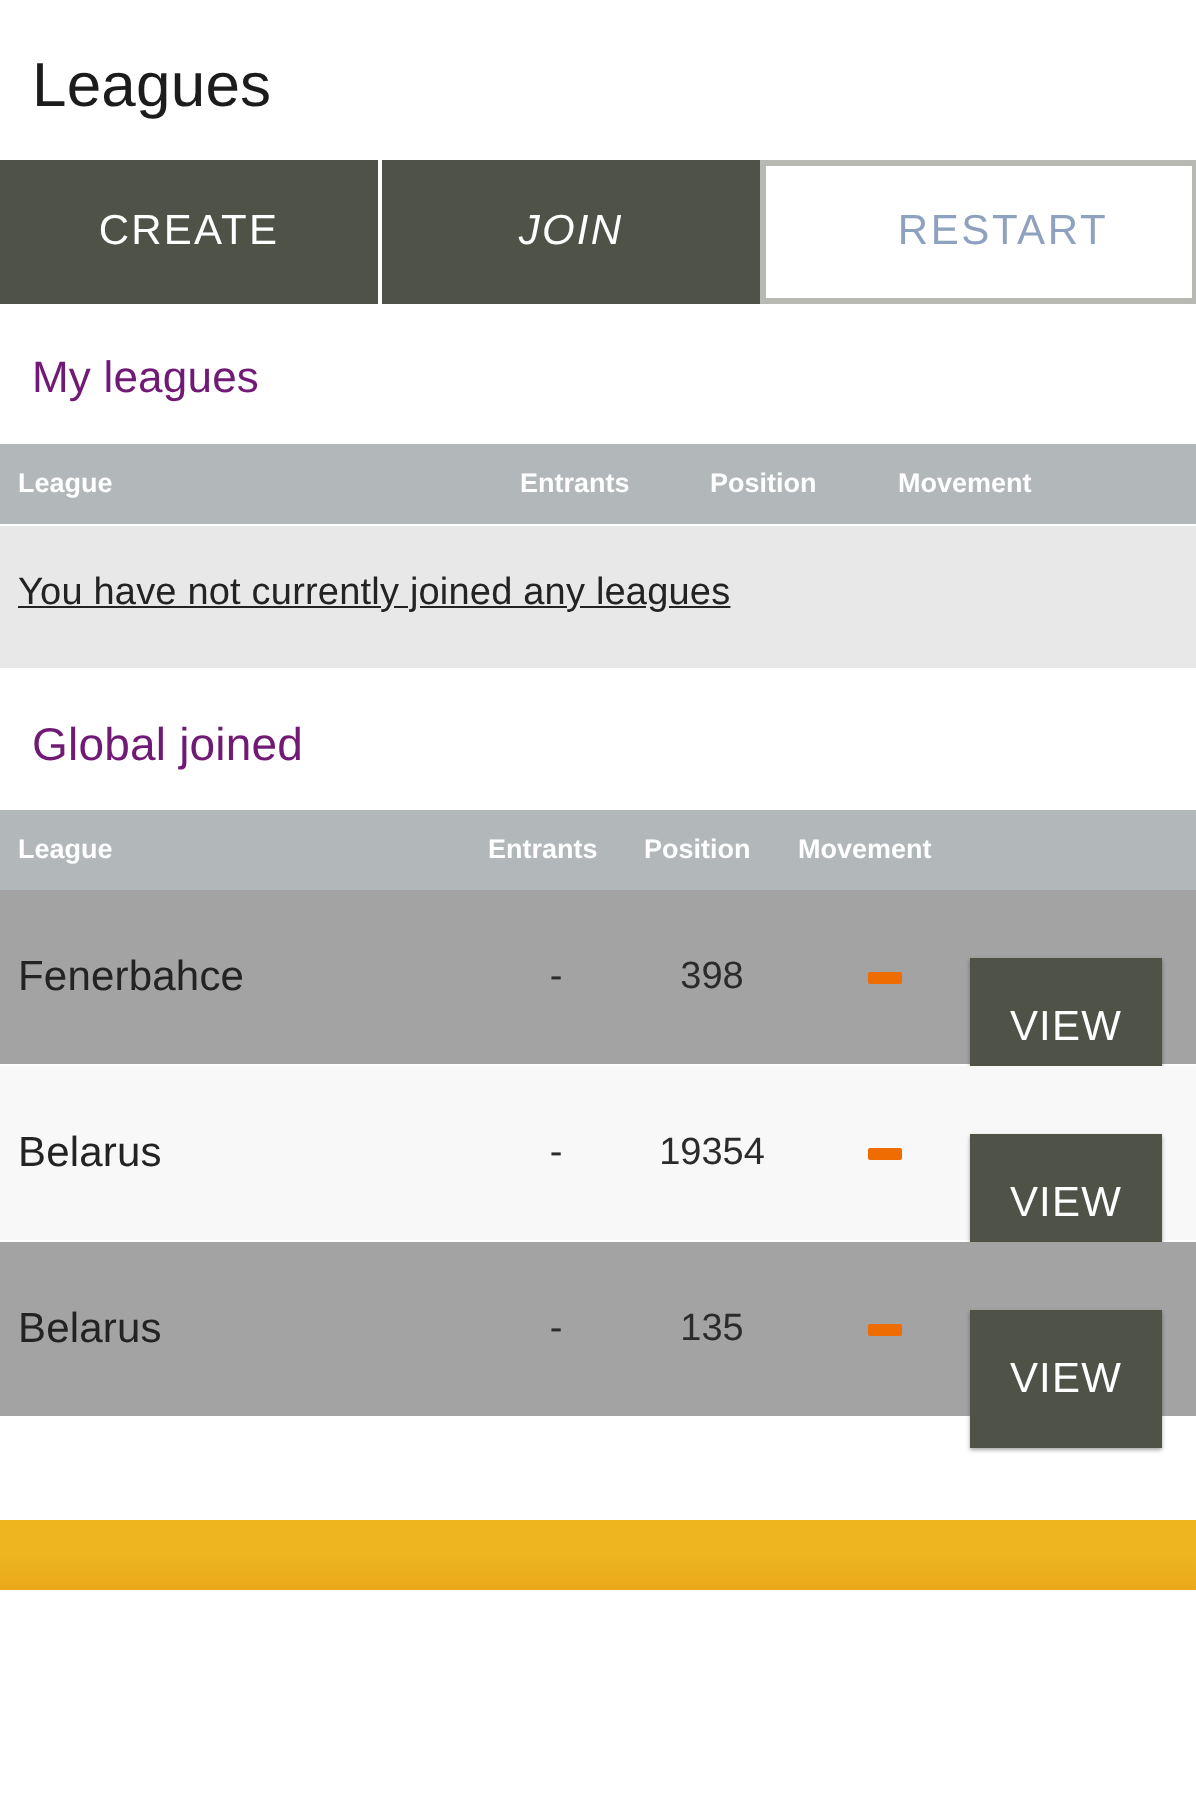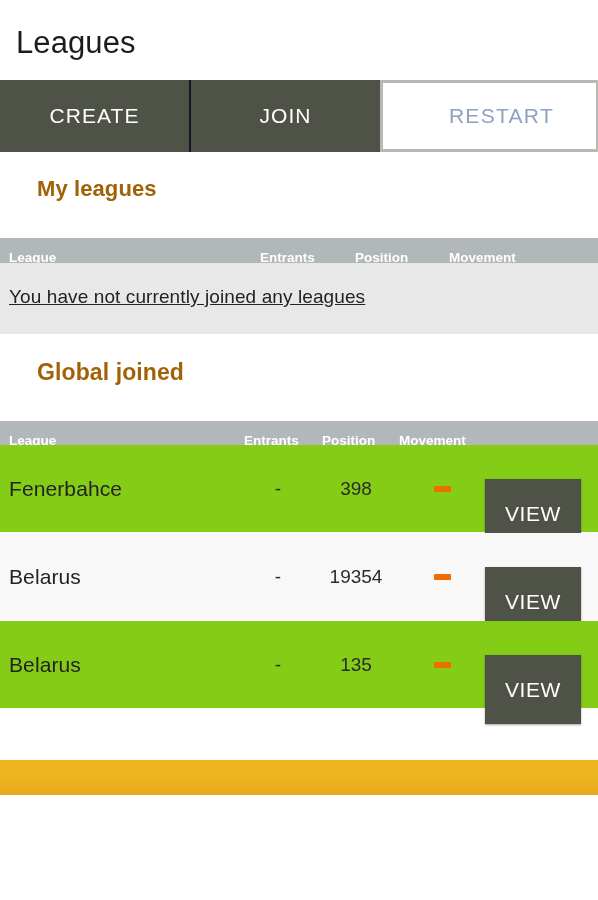--- a/index.html
+++ b/index.html
@@ -53,61 +53,60 @@
     justify-content: center;
     background: #4f5247;
     color: #ffffff;
     font-size: 21px;
     letter-spacing: 1.1px;
     box-sizing: border-box;
     cursor: pointer;
     user-select: none;
   }
   .tab.divider-left {
-    border-left: 2px solid #0f172a;
+    border-left: 2px solid #ffffff;
+    font-style: italic;
   }
   .tab.restart {
     background: #ffffff;
     color: #8ea2bf;
     border: 3px solid #b9b9b4;
     border-right: 2px solid #b9b9b4;
     letter-spacing: 1.3px;
     padding-left: 24px;
   }
 
   
   .section-heading {
     position: absolute;
     left: 16px;
     font-size: 22px;
-    font-weight: 700;
-    color: #a16207;
+    font-weight: 400;
+    color: #701a75;
     line-height: 30px;
     letter-spacing: 0.1px;
-    margin-left: 21px;
   }
   .section-heading.my {
     top: 174px;
   }
   .section-heading.global {
     top: 357px;
     font-size: 23px;
   }
 
   
   .table-head {
     position: absolute;
     left: 0;
     width: 598px;
     height: 40px;
     background: #b2b8ba;
     color: #ffffff;
     font-size: 13.5px;
     font-weight: bold;
-    margin-top: 16px;
   }
   .table-head.my { top: 222px; }
   .table-head.global { top: 405px; }
 
   .th {
     position: absolute;
     top: 0;
     height: 40px;
     line-height: 40px;
     white-space: nowrap;
@@ -152,21 +151,21 @@
     top: 445px;
     width: 598px;
   }
   .league-row {
     position: relative;
     width: 598px;
     height: 88px;
     box-sizing: border-box;
     border-bottom: 1px solid #ffffff;
   }
-  .league-row.odd  { background: #84cc16; }
+  .league-row.odd  { background: #a3a3a3; }
   .league-row.even { background: #f8f8f8; }
 
   .cell-name {
     position: absolute;
     left: 9px;
     top: 50%;
     transform: translateY(-50%);
     font-size: 21px;
     color: #232323;
     letter-spacing: 0.1px;

